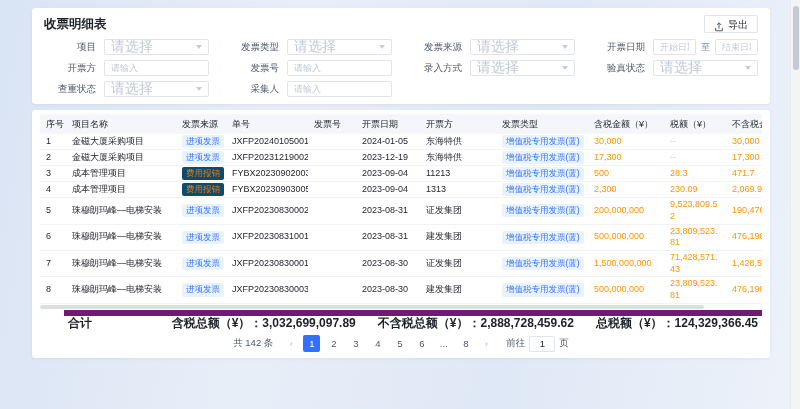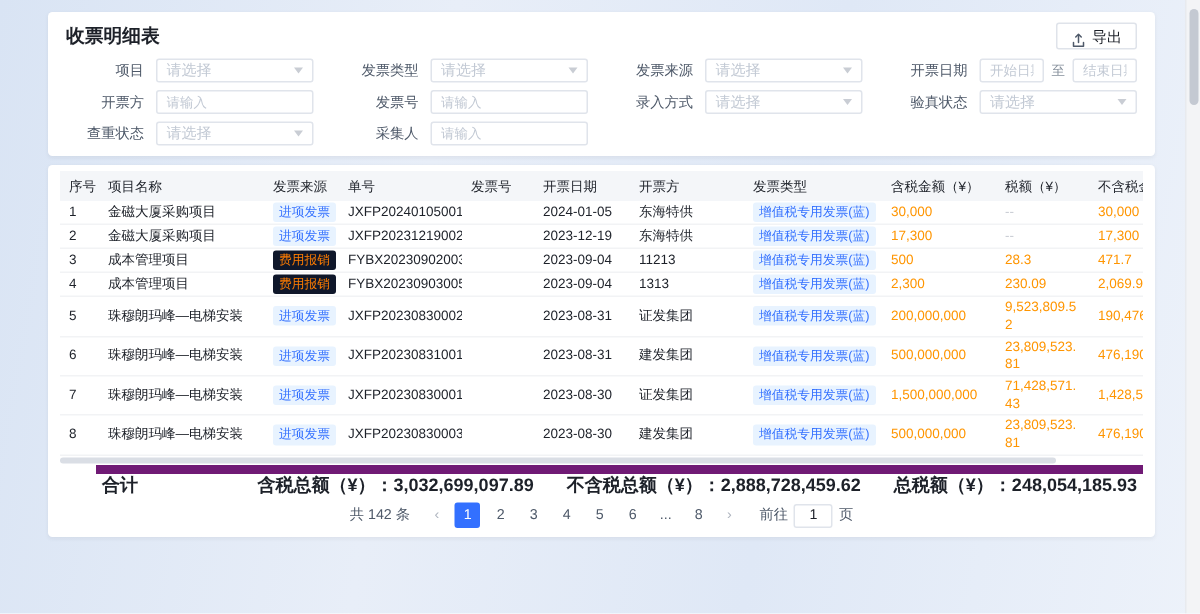--- a/index.html
+++ b/index.html
@@ -17,21 +17,21 @@
   .title-row { display:flex; justify-content:space-between; align-items:center; height:20px; }
   .page-title { font-size:12.5px; font-weight:bold; color:#1d2129; }
   .export-btn { display:flex; align-items:flex-end; gap:4px; height:18px; padding:0 9px; background:#fff;
     border:1px solid #dfe3ea; border-radius:2px; font-size:10px; color:#1d2129; cursor:pointer;
     font-family:inherit; }
   .filter-grid { display:grid; grid-template-columns:1fr 1fr 1fr 1fr; column-gap:18px; row-gap:5px; margin-top:5px; }
   .field { display:flex; align-items:center; min-width:0; }
   .field-label { width:52px; text-align:right; margin-right:8px; color:#4e5969; font-size:9.5px; flex:none; }
   .control { flex:1; height:16px; border:1px solid #e0e4eb; border-radius:2px; display:flex; align-items:center;
     padding:0 6px; background:#fff; min-width:0; }
-  .control .ph { color:#c2c9d4; font-size:10px; flex:1; white-space:nowrap; overflow:hidden; }
+  .control .ph { color:#c2c9d4; font-size:14px; flex:1; white-space:nowrap; overflow:hidden; }
   .control input { border:none; outline:none; width:100%; font-size:9px; color:#1d2129; background:transparent; font-family:inherit; }
   .control input::placeholder { color:#c2c9d4; }
   .chevron { width:0; height:0; border-left:3.5px solid transparent; border-right:3.5px solid transparent;
     border-top:4px solid #c9cdd4; flex:none; margin-left:4px; }
   .range { display:flex; align-items:center; flex:1; gap:5px; min-width:0; }
   .range .control { flex:1; }
   .range-sep { color:#86909c; font-size:9px; flex:none; }
   .btn-row { margin-top:7px; margin-left:60px; display:flex; gap:8px; }
   .btn-primary { width:76px; height:20px; background:#3370ff; color:#fff; border:none; border-radius:2px;
     font-size:10px; cursor:pointer; font-family:inherit; }
@@ -41,21 +41,21 @@
   
   .card2 { margin-top:6px; padding:4px 8px 2px; }
   .table-clip { overflow:hidden; width:100%; }
   table { border-collapse:collapse; table-layout:fixed; width:772px; }
   th { background:#f4f6f9; font-weight:500; color:#1d2129; font-size:9px; text-align:left; padding:0 6px;
     height:20px; white-space:nowrap; overflow:hidden; }
   td { padding:1px 6px; font-size:9px; color:#1d2129; border-bottom:1px solid #f2f3f5;
     vertical-align:middle; line-height:1.3; overflow:hidden; }
   .badge { display:inline-block; padding:1px 4px; border-radius:2px; font-size:8.5px; white-space:nowrap; }
   .badge-blue { background:#e8f3ff; color:#3370ff; }
-  .badge-orange { background:#0f172a; color:#ff7d00; }
+  .badge-orange { background:#0c4a6e; color:#ff7d00; }
   .num { color:#ff9500; }
   .nowrap { white-space:nowrap; }
   .break { word-break:break-all; }
   .t-gray { color:#c9cdd4; }
   .t-orange { color:#ff9500; }
 
   .h-scrollbar { height:6px; position:relative; margin-top:0; }
   .h-thumb { position:absolute; left:0; top:1px; height:4px; width:92%; background:#dadee5; border-radius:2px; }
 
   .summary { display:flex; align-items:center; height:22px; font-weight:bold; font-size:12px;
@@ -317,21 +317,21 @@
 
     <div class="h-scrollbar">
       <div class="h-thumb"></div>
     </div>
 
     <div class="summary">
       <span>合计</span>
       <div class="totals">
         <span><span>含税总额（¥）：</span><span>3,032,699,097.89</span></span>
         <span><span>不含税总额（¥）：</span><span>2,888,728,459.62</span></span>
-        <span><span>总税额（¥）：</span><span>248,054,185.93</span></span>
+        <span><span>总税额（¥）：</span><span>124,329,366.45</span></span>
       </div>
     </div>
 
     <div class="pagination">
       <span class="page-total">共 142 条</span>
       <span class="page-arrow">‹</span>
       <span class="page-btn active">1</span>
       <span class="page-btn">2</span>
       <span class="page-btn">3</span>
       <span class="page-btn">4</span>

